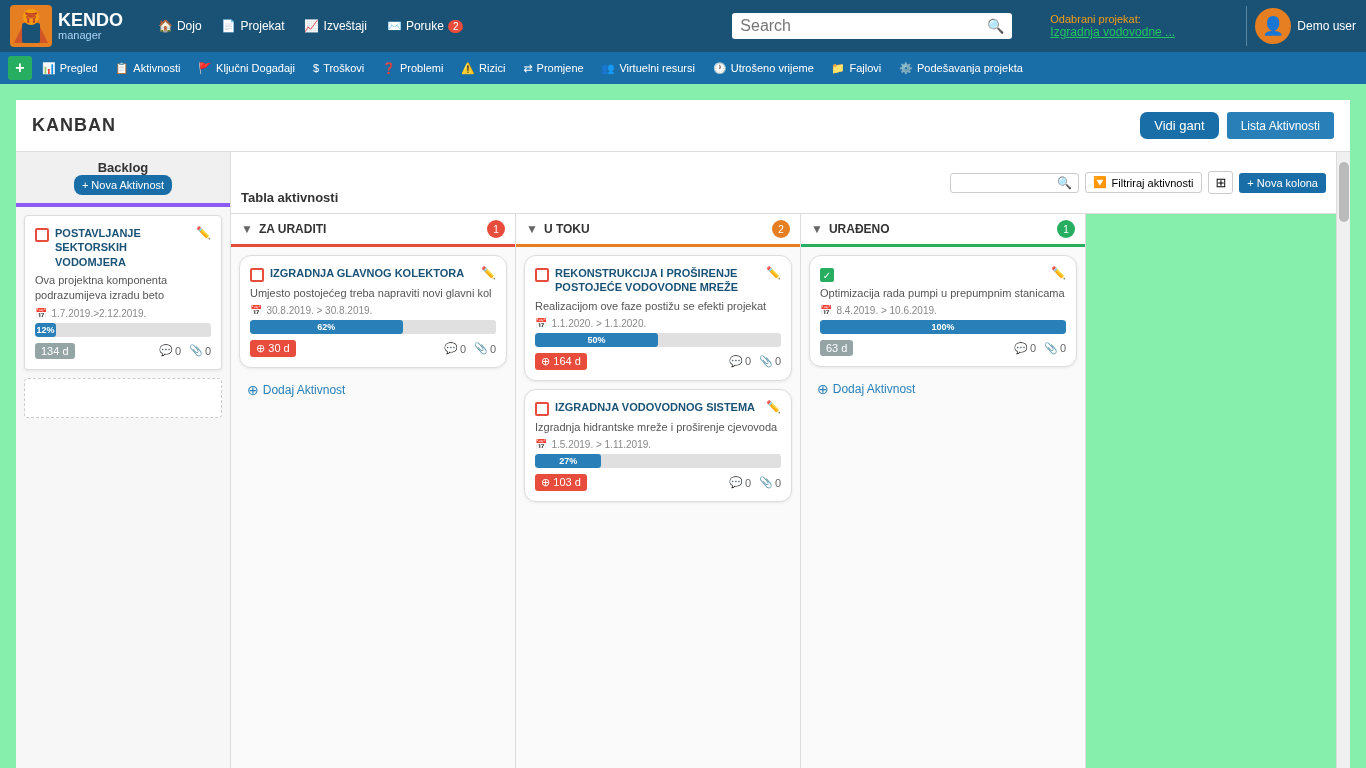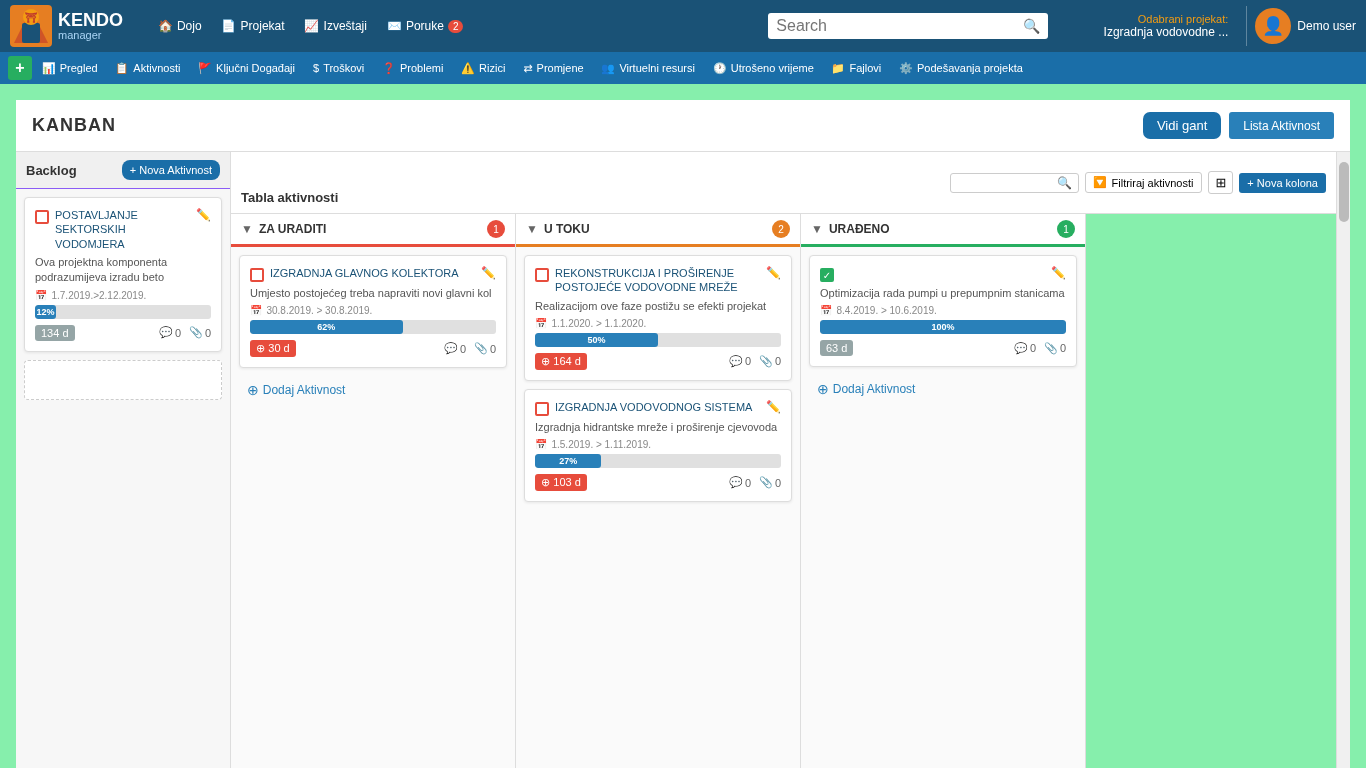--- a/index.html
+++ b/index.html
@@ -77,31 +77,32 @@
     .search-icon-btn {
       background: none;
       border: none;
       cursor: pointer;
       color: #666;
       font-size: 14px;
     }
     .selected-project-area {
       color: #f39c12;
       font-size: 11px;
-      text-align: right;
-      margin: 0 10px;
+      text-align: left;
+      margin: 0 28px;
       min-width: 160px;
     }
     .selected-project-area .sp-label {
       color: #f39c12;
       font-size: 11px;
     }
     .selected-project-area .sp-value {
-      color: #ffffff;
+      color: #22c55e;
       font-size: 12px;
+      text-decoration: underline;
     }
     .divider-v {
       width: 1px;
       height: 40px;
       background: rgba(255,255,255,0.3);
       margin: 0 8px;
     }
     .user-area {
       display: flex;
       align-items: center;
@@ -217,21 +218,22 @@
       display: flex;
       flex-direction: column;
       overflow: hidden;
     }
     .backlog-header {
       display: flex;
       align-items: center;
       justify-content: space-between;
       padding: 8px 10px;
       background: #f0f0f0;
-      border-bottom: 1px solid #8b5cf6;
+      border-bottom: 4px solid #8b5cf6;
+      flex-direction: column;
     }
     .backlog-title {
       font-weight: bold;
       font-size: 13px;
       color: #333;
     }
     .btn-new-activity {
       background: #1a6ea8;
       color: white;
       border: none;
@@ -369,21 +371,21 @@
     .kanban-cards {
       flex: 1;
       overflow-y: auto;
       padding: 8px;
       display: flex;
       flex-direction: column;
       gap: 8px;
     }
     .kanban-card {
       background: white;
-      border-radius: 4px;
+      border-radius: 12px;
       border: 1px solid #ddd;
       padding: 10px;
       box-shadow: 0 1px 3px rgba(0,0,0,0.08);
     }
     .card-top {
       display: flex;
       align-items: flex-start;
       justify-content: space-between;
       margin-bottom: 4px;
     }
@@ -398,21 +400,21 @@
     .card-checkbox.green-check {
       border-color: #27ae60;
       background: #27ae60;
       color: white;
       display: flex;
       align-items: center;
       justify-content: center;
       font-size: 10px;
     }
     .card-title {
-      font-weight: normal;
+      font-weight: bold;
       font-size: 11px;
       color: #1a5276;
       flex: 1;
       margin: 0 6px;
       line-height: 1.3;
     }
     .card-edit-icon {
       font-size: 12px;
       color: #666;
       cursor: pointer;
@@ -627,21 +629,21 @@
     <span>⚙️</span>
     <span>Podešavanja projekta</span>
   </button>
 </div>
 
 <div class="page-content">
   <div class="kanban-header">
     <h1 class="kanban-title">KANBAN</h1>
     <div class="kanban-header-btns">
       <button class="btn-outline-blue">Vidi gant</button>
-      <button class="btn-outline-blue2">Lista Aktivnost</button>
+      <button class="btn-outline-blue2">Lista Aktivnosti</button>
     </div>
   </div>
 
   <div class="kanban-board">
 
     <div class="backlog-col">
       <div class="backlog-header">
         <span class="backlog-title">Backlog</span>
         <button class="btn-new-activity">+ Nova Aktivnost</button>
       </div>

